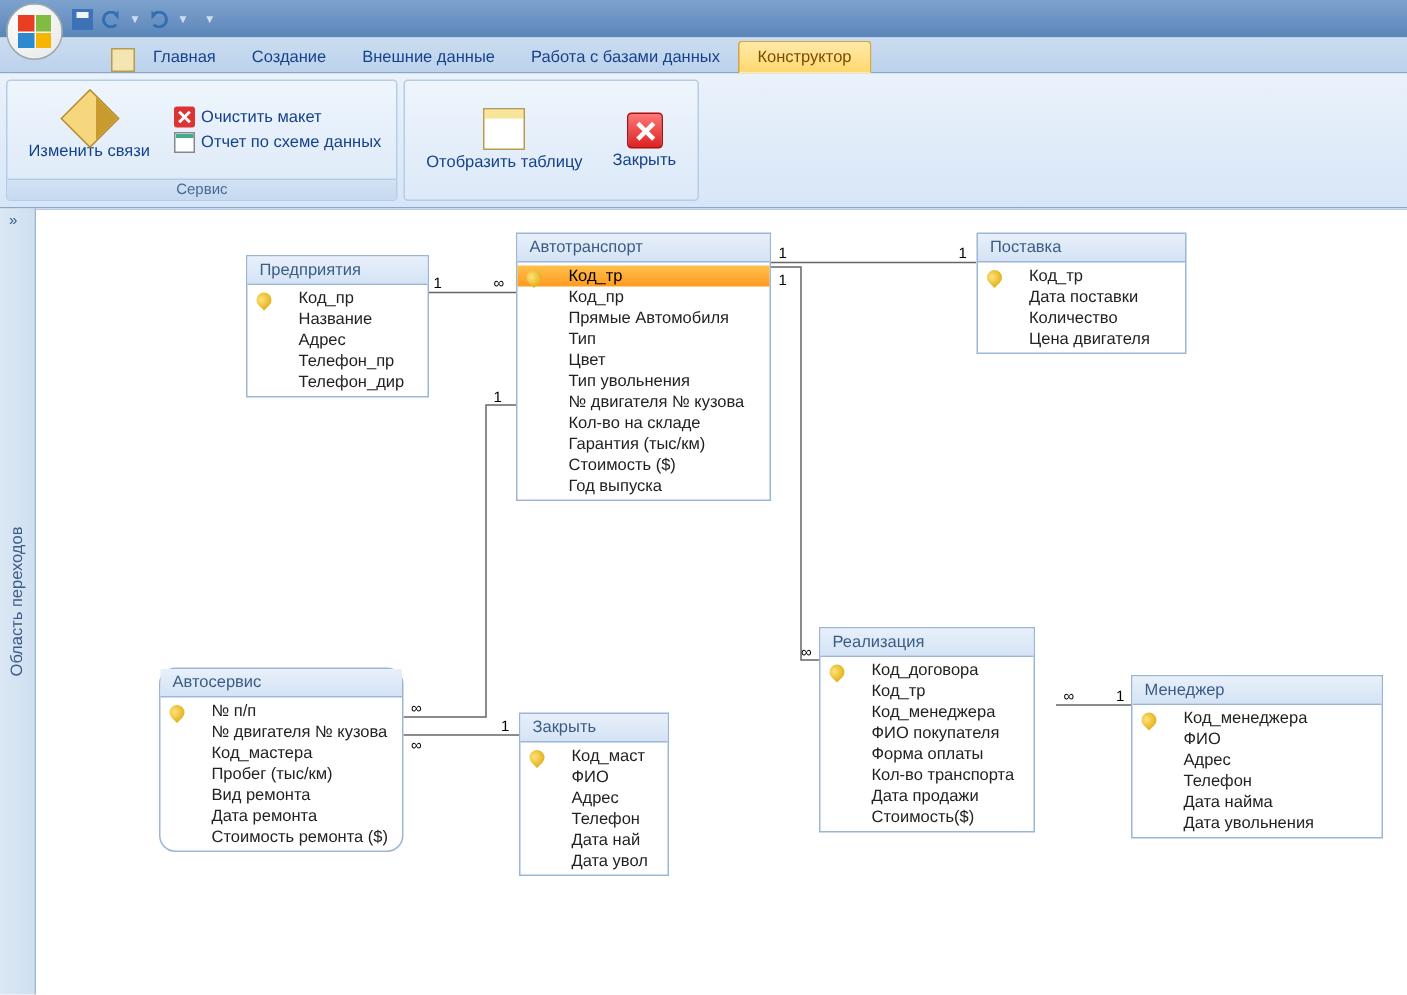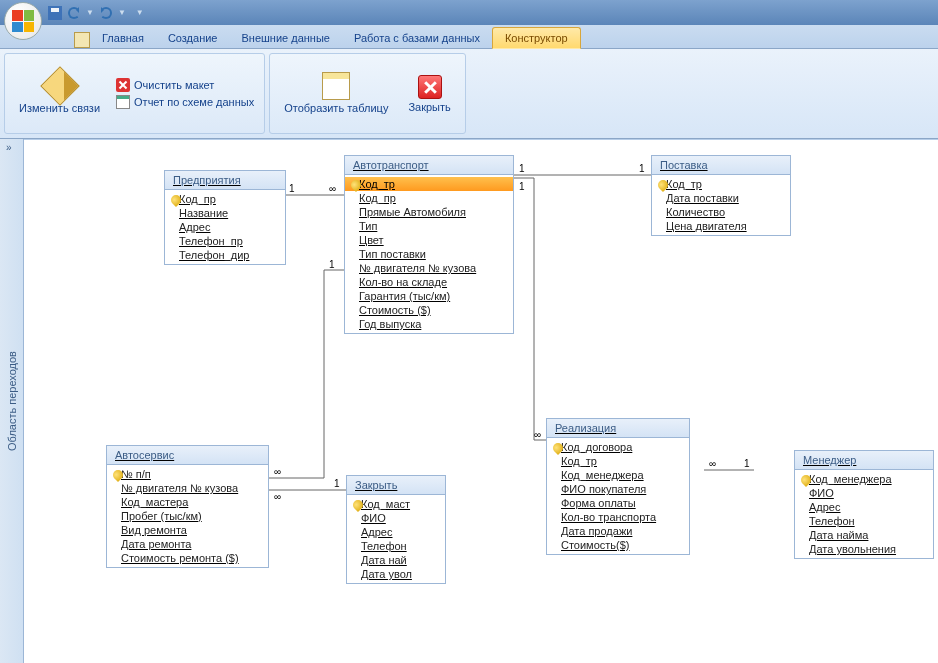--- a/index.html
+++ b/index.html
@@ -33,24 +33,24 @@
 .small-btn-icon { width:16px; height:16px; flex-shrink:0; }
 .vcol { display:flex; flex-direction:column; gap:1px; }
 
 
 .workspace { position: absolute; top: 139px; left: 0; right: 0; bottom: 0; display: flex; }
 .sidebar { width: 24px; background: linear-gradient(90deg,#dbe7f4,#cfe0f2); border-right:1px solid #9cb6d6; display:flex; align-items:center; justify-content:center; }
 .sidebar-text { transform: rotate(-90deg); white-space: nowrap; color:#3b5c85; font-size:11px; }
 .canvas { flex:1; background:#fff; position:relative; border-top:1px solid #b6cde8; overflow:hidden;}
 
 
-.tbl { position:absolute; background:#fff; border:1px solid #9cb6d6; font-size:11px;text-decoration:underline; }
+.tbl { position:absolute; background:#fff; border:1px solid #9cb6d6; font-size:11px; }
 .tbl-title { background: linear-gradient(#e8f0fa,#d4e3f5); color:#3b5c85; padding:3px 8px; border-bottom:1px solid #9cb6d6; }
 .tbl-body { padding:2px 0; }
-.tbl-row { padding:1px 8px 1px 14px; position:relative; color:#222; cursor:pointer;}
+.tbl-row { padding:1px 8px 1px 34px; position:relative; color:#222; cursor:pointer;}
 .tbl-row.pk::before { content:""; position:absolute; left:6px; top:3px; width:10px; height:10px; background: radial-gradient(circle at 40% 35%, #ffe27a, #d9a400); border-radius:50% 50% 50% 0; transform:rotate(-45deg);}
 .tbl-row.sel { background: linear-gradient(#ffc04d,#ff9a1f); color:#000;}
 
 
 svg.rel { position:absolute; top:0; left:0; width:100%; height:100%; pointer-events:none; }
 .rel line { stroke:#666; stroke-width:1; }
 .rel text { font-size:10px; fill:#000; }
 
 
 .i-save { background:#3a6fb7; width:14px; height:14px; position:relative;} .i-save::after{content:"";position:absolute;top:2px;left:3px;width:8px;height:4px;background:#fff;}
@@ -107,20 +107,21 @@
         <div class="small-btn">
           <div class="small-btn-icon i-x"></div>
           <span>Очистить макет</span>
         </div>
         <div class="small-btn">
           <div class="small-btn-icon i-report"></div>
           <span>Отчет по схеме данных</span>
         </div>
       </div>
     </div>
+    <div class="ribbon-group-label">Сервис</div>
   </div>
 
   <div class="ribbon-group">
     <div class="ribbon-group-body">
       <div class="big-btn">
         <div class="big-btn-icon i-table"></div>
         <div style="text-align:center;line-height:1.1;">Отобразить таблицу</div>
       </div>
       <div class="big-btn">
         <div class="i-close"></div>
@@ -177,40 +178,40 @@
     </div>
 
     <div class="tbl" id="tbl-avto" style="left:320px;top:15px;width:170px;">
       <div class="tbl-title">Автотранспорт</div>
       <div class="tbl-body">
           <div class="tbl-row pk sel">Код_тр</div>
           <div class="tbl-row">Код_пр</div>
           <div class="tbl-row">Прямые Автомобиля</div>
           <div class="tbl-row">Тип</div>
           <div class="tbl-row">Цвет</div>
-          <div class="tbl-row">Тип поставки</div>
+          <div class="tbl-row">Тип увольнения</div>
           <div class="tbl-row">№ двигателя № кузова</div>
           <div class="tbl-row">Кол-во на складе</div>
           <div class="tbl-row">Гарантия  (тыс/км)</div>
           <div class="tbl-row">Стоимость ($)</div>
           <div class="tbl-row">Год выпуска</div>
         </div>
     </div>
 
     <div class="tbl" id="tbl-postavka" style="left:627px;top:15px;width:140px;">
       <div class="tbl-title">Поставка</div>
       <div class="tbl-body">
           <div class="tbl-row pk">Код_тр</div>
           <div class="tbl-row">Дата поставки</div>
           <div class="tbl-row">Количество</div>
           <div class="tbl-row">Цена двигателя</div>
         </div>
     </div>
 
-    <div class="tbl" id="tbl-autoservice" style="left:82px;top:305px;width:163px;">
+    <div class="tbl" id="tbl-autoservice" style="left:82px;top:305px;width:163px;border-radius:11px;">
       <div class="tbl-title">Автосервис</div>
       <div class="tbl-body">
           <div class="tbl-row pk">№ п/п</div>
           <div class="tbl-row">№ двигателя № кузова</div>
           <div class="tbl-row">Код_мастера</div>
           <div class="tbl-row">Пробег (тыс/км)</div>
           <div class="tbl-row">Вид ремонта</div>
           <div class="tbl-row">Дата ремонта</div>
           <div class="tbl-row">Стоимость ремонта ($)</div>
         </div>
@@ -235,21 +236,21 @@
           <div class="tbl-row">Код_тр</div>
           <div class="tbl-row">Код_менеджера</div>
           <div class="tbl-row">ФИО покупателя</div>
           <div class="tbl-row">Форма оплаты</div>
           <div class="tbl-row">Кол-во транспорта</div>
           <div class="tbl-row">Дата продажи</div>
           <div class="tbl-row">Стоимость($)</div>
         </div>
     </div>
 
-    <div class="tbl" id="tbl-manager" style="left:770px;top:310px;width:140px;">
+    <div class="tbl" id="tbl-manager" style="left:730px;top:310px;width:168px;">
       <div class="tbl-title">Менеджер</div>
       <div class="tbl-body">
           <div class="tbl-row pk">Код_менеджера</div>
           <div class="tbl-row">ФИО</div>
           <div class="tbl-row">Адрес</div>
           <div class="tbl-row">Телефон</div>
           <div class="tbl-row">Дата найма</div>
           <div class="tbl-row">Дата увольнения</div>
         </div>
     </div>

